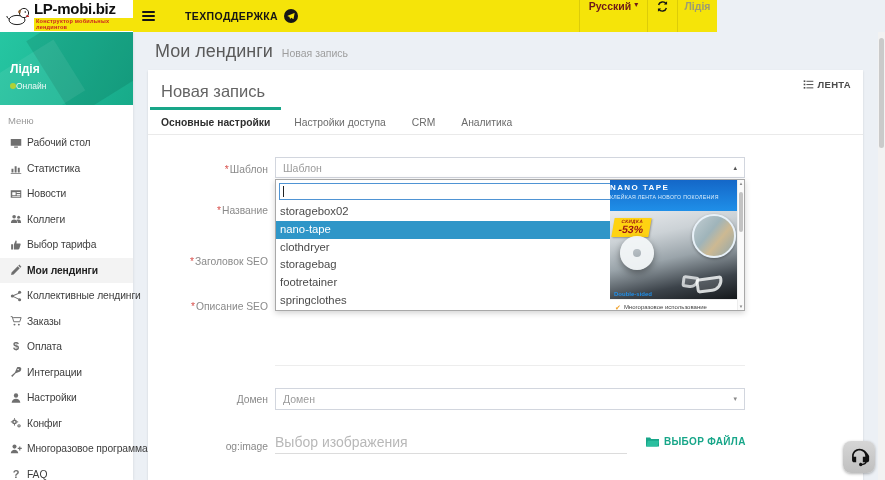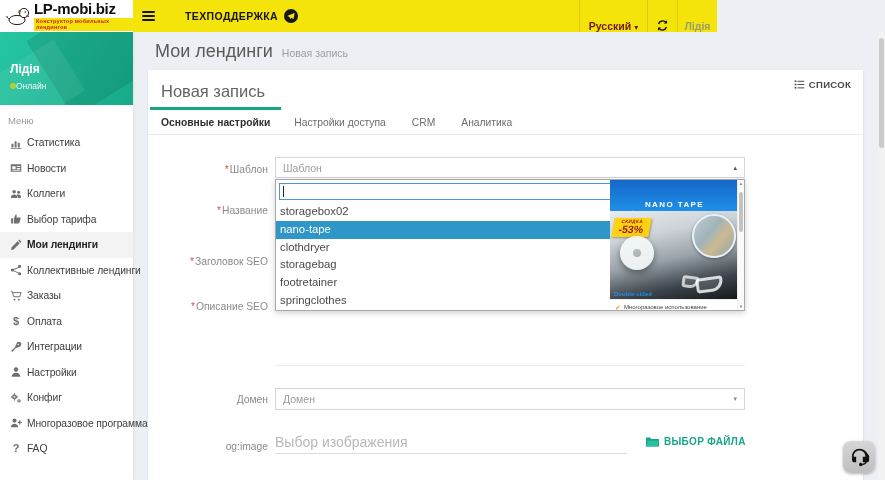--- a/index.html
+++ b/index.html
@@ -14,21 +14,21 @@
   .logo-title{font-size:15px;font-weight:800;color:#101010;letter-spacing:-.3px}
   .logo-tagline{font-size:5.6px;font-weight:700;color:#c22;background:#f5e409;display:inline-block;padding:1px 2px;margin-top:1px;letter-spacing:.2px}
   .topbar-rest{flex:1;display:flex;align-items:stretch}
   .hamburger{width:30px;display:flex;align-items:center;justify-content:center;cursor:pointer}
   .hamburger .bars{width:13px}
   .hamburger .bars div{height:2px;background:#141414;margin:2px 0;border-radius:1px}
   .support{display:flex;align-items:center;gap:6px;margin-left:22px;cursor:pointer}
   .support-label{font-size:10.5px;font-weight:700;color:#151515;letter-spacing:.4px}
   .tg-circle{width:14px;height:14px;border-radius:50%;background:#161616;display:flex;align-items:center;justify-content:center}
   .topbar-right{margin-left:auto;display:flex;align-items:stretch}
-  .tb-cell{display:flex;align-items:flex-end;justify-content:center;border-left:1px solid rgba(0,0,0,.10);cursor:pointer}
+  .tb-cell{display:flex;align-items:flex-start;justify-content:center;border-left:1px solid rgba(0,0,0,.10);cursor:pointer}
   .lang-cell{width:68px;gap:3px}
   .lang-label{font-size:10.5px;font-weight:700;color:#6e1a1a}
   .lang-caret{font-size:8px;color:#6e1a1a}
   .refresh-cell{width:30px}
   .user-cell{width:40px}
   .user-label{font-size:10.5px;font-weight:700;color:#9c9c74}
 
   
   .sidebar{position:absolute;left:0;top:32px;width:133px;bottom:0;background:#fff;z-index:20;box-shadow:1px 0 2px rgba(0,0,0,.06)}
   .profile{position:relative;height:73px;background:linear-gradient(118deg,#26c6a2 0%,#1db795 55%,#17aa89 100%);overflow:hidden}
@@ -77,21 +77,21 @@
   .dd-opt{height:17.8px;line-height:17.8px;padding-left:4px;font-size:11.3px;color:#4a4a4a;cursor:pointer;white-space:nowrap}
   .dd-opt.selected{background:#2f96c8;color:#fff}
   .dd-scroll{position:absolute;right:0;top:0;bottom:0;width:7px;background:#fafafa;border-left:1px solid #ededed}
   .dd-scroll .arr{position:absolute;left:0;width:6px;text-align:center;font-size:4.5px;color:#8a8a8a}
   .dd-scroll .arr.up{top:1px}
   .dd-scroll .arr.down{bottom:1px}
   .dd-thumb{position:absolute;left:1px;top:12px;width:4px;height:40px;background:#c3c3c3;border-radius:2px}
 
   
   .pv{position:absolute;left:334px;top:0;width:129px;height:130px;overflow:hidden;cursor:pointer}
-  .pv-head{height:31px;background:linear-gradient(180deg,#1467c8,#1f8fe8);text-align:center;padding-top:20px}
+  .pv-head{height:31px;background:linear-gradient(180deg,#1467c8,#1f8fe8);padding-top:3px}
   .pv-title{font-size:8px;font-weight:800;color:#fff;letter-spacing:1.4px}
   .pv-sub{font-size:5.2px;color:#ddeefd;letter-spacing:.3px;margin-top:2px}
   .pv-body{position:relative;height:88px;background:linear-gradient(168deg,#e9ebee 0%,#ccd2d6 28%,#9aa4aa 52%,#3c434a 78%,#14171a 100%);overflow:hidden}
   .pv-badge{position:absolute;left:3px;top:7px;background:#ffd312;transform:skewX(-10deg);padding:1px 6px 2px;text-align:center;box-shadow:1px 1px 2px rgba(0,0,0,.3)}
   .pv-badge-label{font-size:4.6px;font-weight:700;color:#9c1313;letter-spacing:.5px}
   .pv-badge-value{font-size:10.5px;font-weight:800;color:#9c1313;line-height:1.05}
   .pv-inset{position:absolute;right:3px;top:3px;width:44px;height:44px;border-radius:50%;border:2px solid #e8f1f8;background:linear-gradient(130deg,#c2cdd2 0%,#9fb4ba 40%,#cdb992 62%,#8fa6ad 100%);box-shadow:0 1px 3px rgba(0,0,0,.35)}
   .pv-ring{position:absolute;left:10px;top:25px;width:34px;height:34px;border:13px solid rgba(244,247,248,.92);border-radius:50%;box-shadow:0 3px 7px rgba(0,0,0,.4)}
   .pv-strip1{position:absolute;right:16px;bottom:7px;width:27px;height:15px;border:3px solid rgba(250,252,253,.8);border-radius:4px 4px 13px 4px;background:rgba(255,255,255,.14);transform:rotate(-8deg)}
   .pv-strip2{position:absolute;right:40px;bottom:11px;width:17px;height:12px;border:3px solid rgba(250,252,253,.7);border-radius:3px 3px 9px 3px;background:rgba(255,255,255,.12);transform:rotate(7deg)}
@@ -178,20 +178,28 @@
   <div class="profile">
     <div class="profile-name">Лідія</div>
     <div class="profile-status">
       <span class="status-dot"></span>
       <span class="status-label">Онлайн</span>
     </div>
   </div>
   <div class="menu-label">Меню</div>
   <div class="menu">
 
+    <div class="mi">
+      <span class="ic">
+          <svg viewBox="0 0 16 16">
+            <path d="M1 2.5h14v9H1zM5.5 12.5h5v1.8h-5z"></path>
+          </svg>
+        </span>
+      <span class="lbl">Рабочий стол</span>
+    </div>
 
     <div class="mi">
       <span class="ic">
           <svg viewBox="0 0 16 16">
             <path d="M2 9h2.6v5H2zM6.2 5.5h2.6V14H6.2zM10.4 7.5H13V14h-2.6zM1 14.8h14v1H1z"></path>
           </svg>
         </span>
       <span class="lbl">Статистика</span>
     </div>
 
@@ -332,21 +340,21 @@
 
   <div class="list-btn">
     <svg viewBox="0 0 16 16">
         <rect x="1" y="2" width="2.4" height="2.4"></rect>
         <rect x="5" y="2.6" width="10" height="1.4"></rect>
         <rect x="1" y="6.8" width="2.4" height="2.4"></rect>
         <rect x="5" y="7.4" width="10" height="1.4"></rect>
         <rect x="1" y="11.6" width="2.4" height="2.4"></rect>
         <rect x="5" y="12.2" width="10" height="1.4"></rect>
       </svg>
-    <span>СПИСОК</span>
+    <span>ЛЕНТА</span>
   </div>
 
   <div class="tabs">
     <div class="tab active">Основные настройки</div>
     <div class="tab">Настройки доступа</div>
     <div class="tab">CRM</div>
     <div class="tab">Аналитика</div>
   </div>
 
   <div class="flabel" style="top:94px"><span class="req">*</span><span>Шаблон</span></div>

